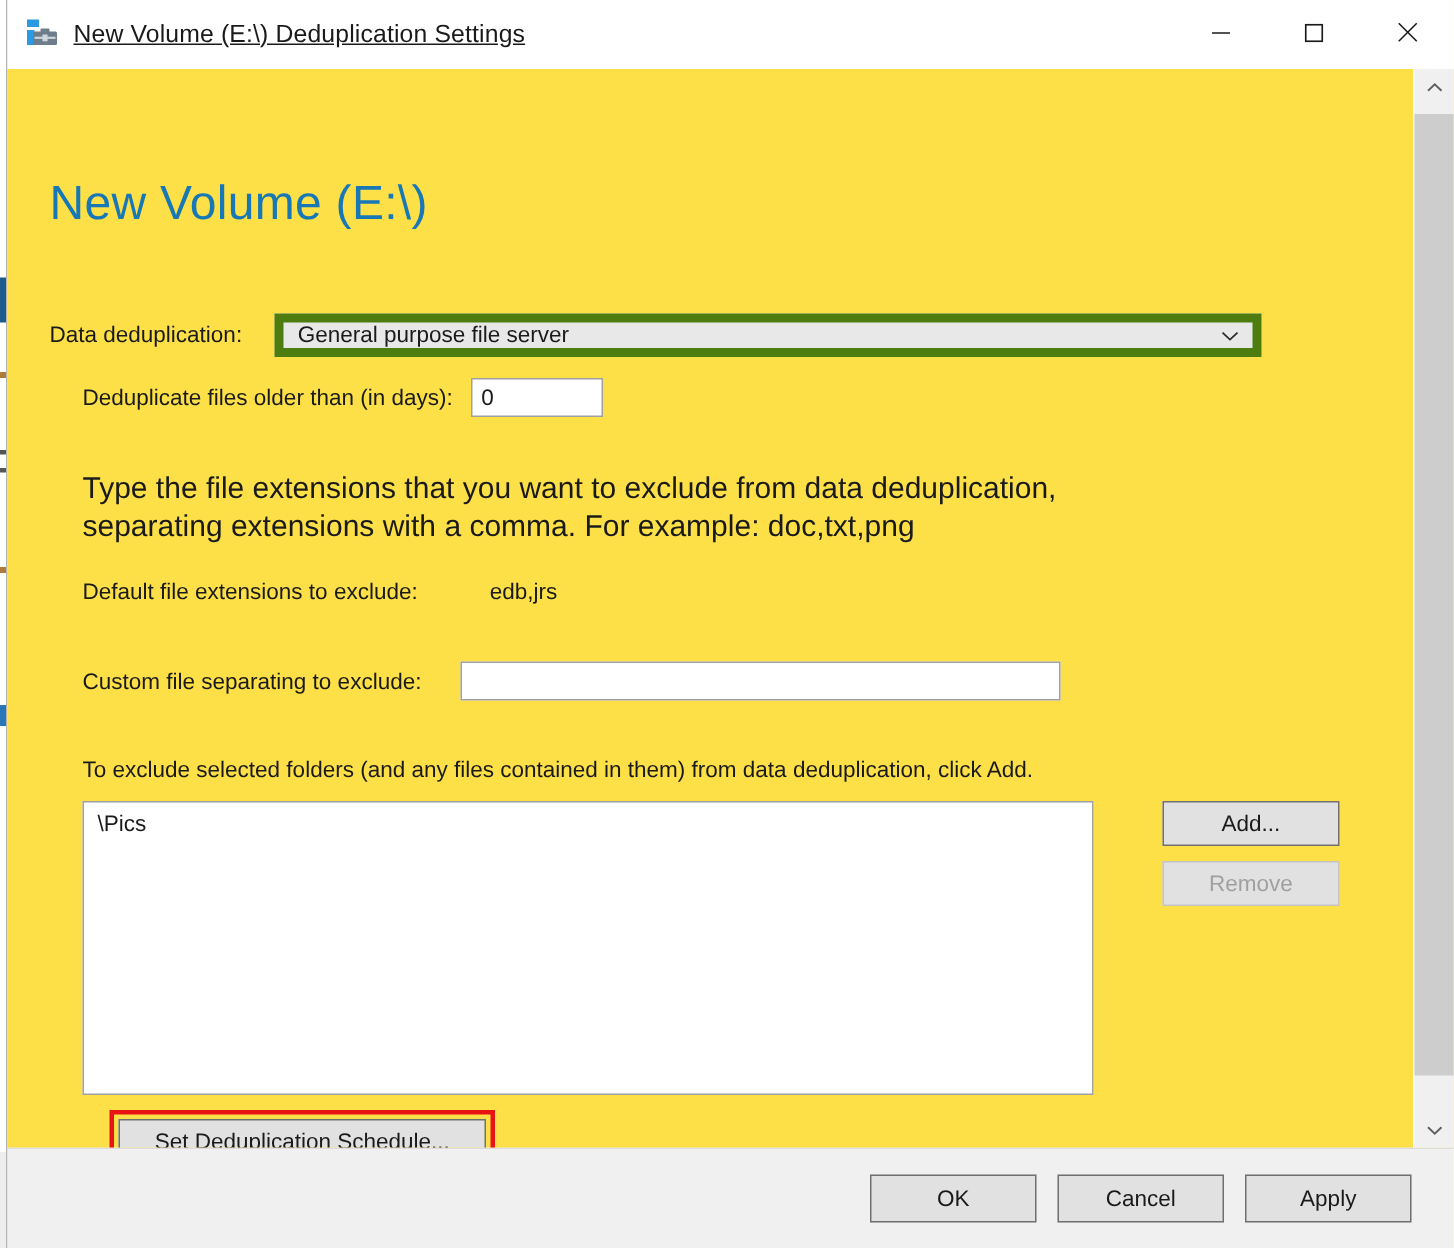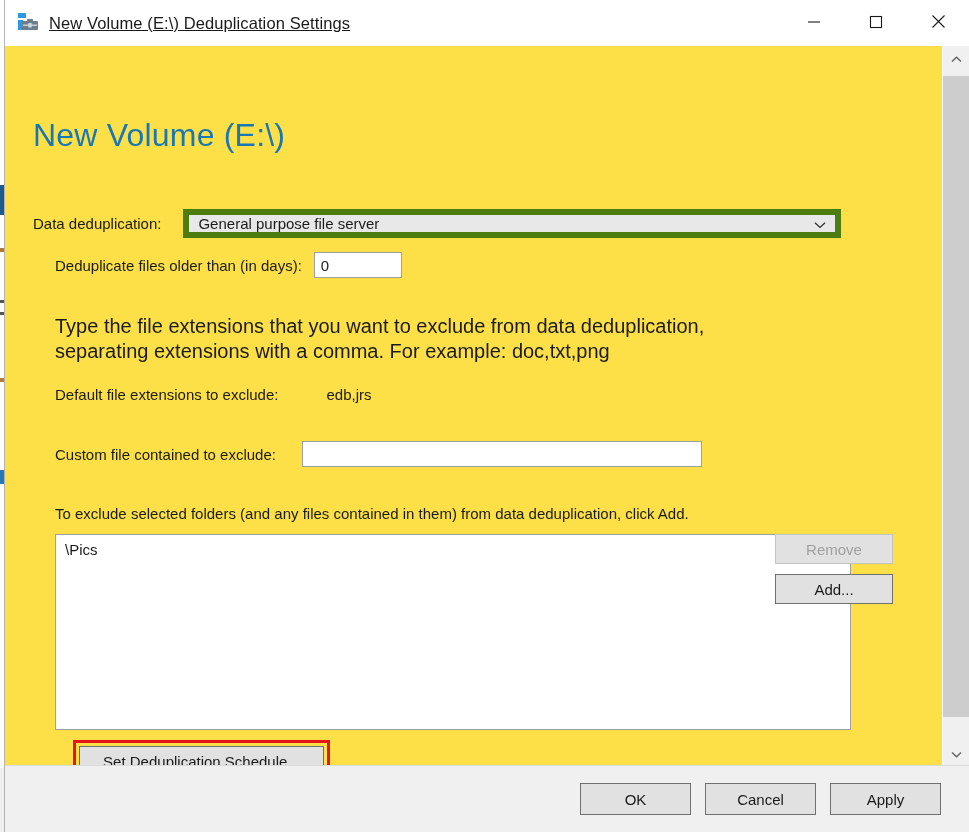--- a/index.html
+++ b/index.html
@@ -205,21 +205,21 @@
     top: 459px;
     font-size: 15px;
     color: #1a1a1a;
     white-space: nowrap;
   }
 
   .listbox {
     position: absolute;
     left: 50px;
     top: 488px;
-    width: 796px;
+    width: 674px;
     height: 196px;
     border: 1px solid #a0a0a0;
     background: #ffffff;
     box-sizing: border-box;
     overflow: hidden;
     cursor: default;
   }
   .listitem {
     font-size: 15px;
     color: #1a1a1a;
@@ -404,33 +404,33 @@
       </div>
 
       <div class="para">Type the file extensions that you want to exclude from data deduplication, separating extensions with a comma. For example: doc,txt,png</div>
 
       <div class="row-default">
         <span class="lbl">Default file extensions to exclude:</span>
         <span class="default-val">edb,jrs</span>
       </div>
 
       <div class="row-custom">
-        <span class="lbl">Custom file contained to exclude:</span>
+        <span class="lbl">Custom file separating to exclude:</span>
         <div class="txtbox custom-box" title=""></div>
       </div>
 
       <div class="folders-hint">To exclude selected folders (and any files contained in them) from data deduplication, click Add.</div>
 
       <div class="listbox">
         <div class="listitem">\Pics</div>
       </div>
 
       <div class="side-btns">
+        <button class="btn btn-add">Add...</button>
         <button class="btn btn-remove disabled">Remove</button>
-        <button class="btn btn-add">Add...</button>
       </div>
 
       <div class="sched-wrap">
         <div class="highlight-box"></div>
         <button class="btn btn-sched">Set Deduplication Schedule...</button>
       </div>
 
     </div>
 
     <div class="scrollbar">

